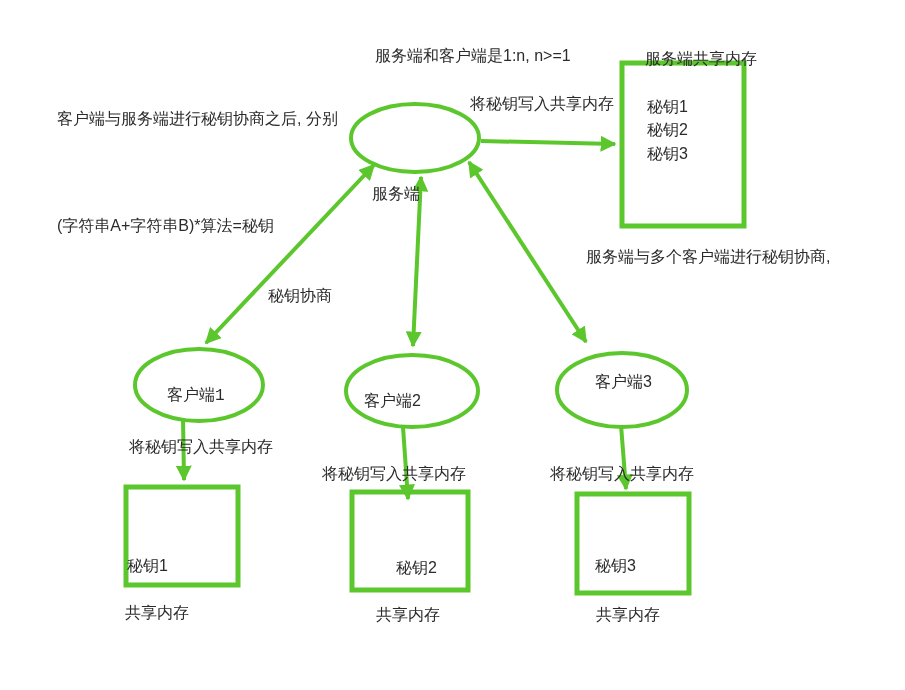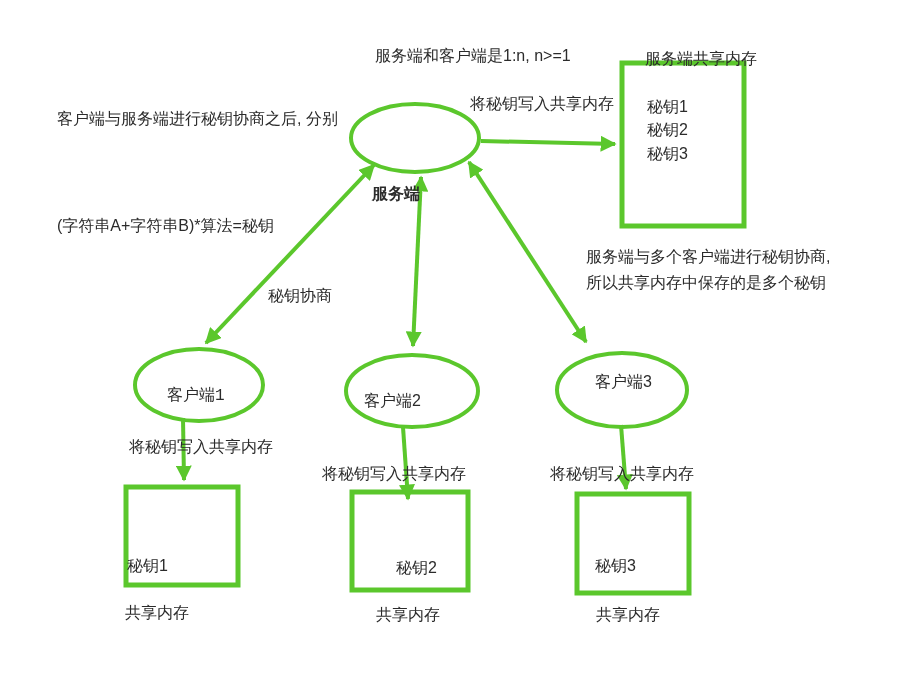--- a/index.html
+++ b/index.html
@@ -64,25 +64,24 @@
 
   <div class="lbl" style="left:470px; top:95px;">将秘钥写入共享内存</div>
 
   <div class="lbl" style="left:647px; top:98px;">秘钥1</div>
   <div class="lbl" style="left:647px; top:121px;">秘钥2</div>
   <div class="lbl" style="left:647px; top:145px;">秘钥3</div>
 
   <div class="lbl" style="left:57px; top:217px;">(字符串A+字符串B)*算法=秘钥</div>
 
   <div class="lbl" style="left:586px; top:248px;">服务端与多个客户端进行秘钥协商,</div>
-  <div class="lbl" style="left:586px; top:274px;">所以共享内存中保存的是多个秘钥</div>
 
   <div class="lbl" style="left:268px; top:287px;">秘钥协商</div>
 
-  <div class="lbl" style="left:372px; top:185px;font-weight:bold;">服务端</div>
+  <div class="lbl" style="left:372px; top:185px;">服务端</div>
 
   <div class="lbl" style="left:167px; top:388px;font-family:Liberation Mono, monospace;">客户端1</div>
   <div class="lbl" style="left:364px; top:392px;">客户端2</div>
   <div class="lbl" style="left:595px; top:373px;">客户端3</div>
 
   <div class="lbl" style="left:129px; top:438px;">将秘钥写入共享内存</div>
   <div class="lbl" style="left:322px; top:465px;">将秘钥写入共享内存</div>
   <div class="lbl" style="left:550px; top:465px;">将秘钥写入共享内存</div>
 
   <div class="lbl" style="left:127px; top:557px;">秘钥1</div>

